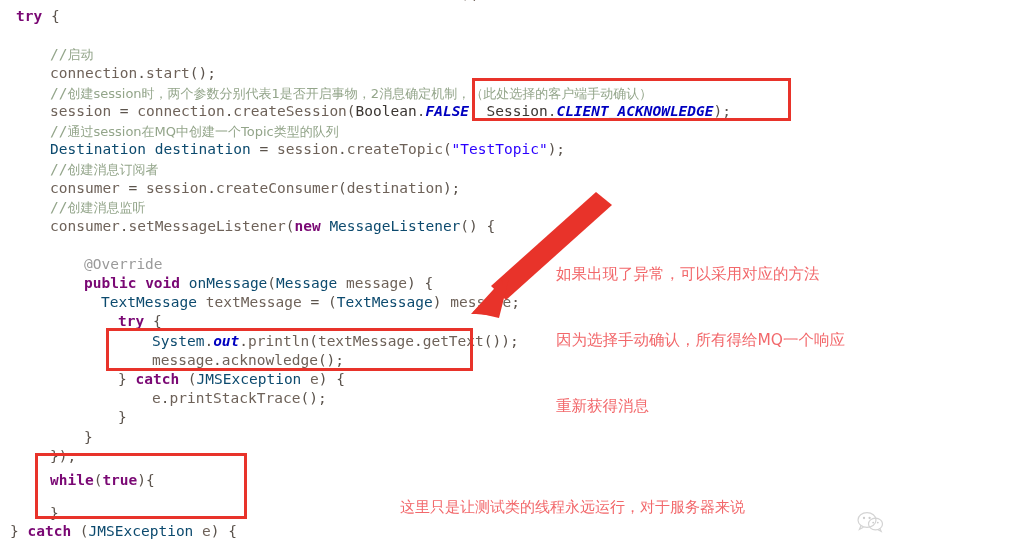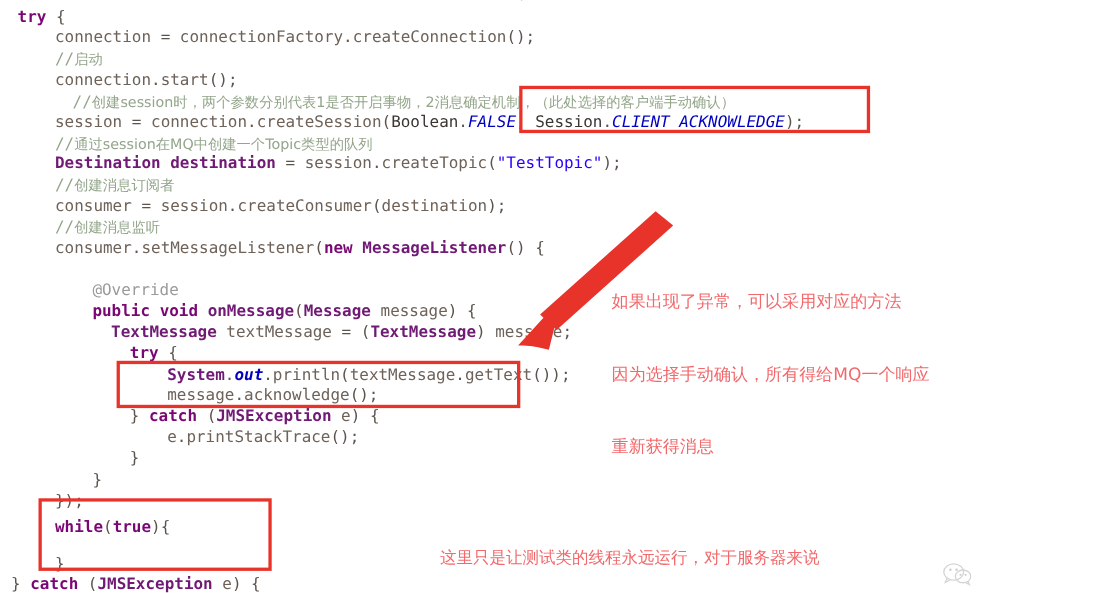--- a/index.html
+++ b/index.html
@@ -33,26 +33,26 @@
     line-height: 24.6px;
   }
   .code-line {
     position: absolute;
     left: 8px;
     white-space: pre;
     letter-spacing: 0px;
   }
   .tok-kw2     { color: #7a0874; font-weight: bold; }
   .tok-id      { color: #6e6259; }
-  .tok-plain   { color: #701a75; font-weight: bold; }
+  .tok-plain   { color: #0c4a6e; }
   .tok-type    { color: #3b3632; }
   .tok-cmt     { color: #93a58a; }
   .tok-str     { color: #2a00ff; }
   .tok-static  { color: #0000c0; font-weight: bold; font-style: italic; }
-  .tok-const   { color: #0000c0; font-weight: normal; font-style: italic; text-align: right; }
+  .tok-const   { color: #0000c0; font-weight: bold; font-style: italic; text-align: right; }
   .tok-punct   { color: #5b534c; }
   .tok-ann     { color: #9a9a9a; }
 
   .cn { font-family: "DejaVu Sans", "Liberation Sans", sans-serif; font-size: 13px; }
 
   
   .clip-top {
     position: absolute;
     left: 8px;
     top: -18px;
@@ -115,27 +115,26 @@
 <body>
 
 <div id="root">
 
   <div class="code-area">
 
     <div class="clip-top">                                                    );</div>
 
     <div class="code-line" style="top:4px; left:16px;"><span class="tok-kw2">try</span><span class="tok-punct"> {</span></div>
 
-    <div class="code-line" style="top:22px; left:50px;"><span class="tok-id">connection</span><span class="tok-punct"> = </span><span class="tok-id">connectionFactory</span><span class="tok-punct">.</span><span class="tok-id">createConnection</span><span class="tok-punct">();</span></div>
 
     <div class="code-line" style="top:42px; left:50px;"><span class="tok-cmt">//</span><span class="tok-cmt cn">启动</span></div>
 
     <div class="code-line" style="top:61px; left:50px;"><span class="tok-id">connection</span><span class="tok-punct">.</span><span class="tok-id">start</span><span class="tok-punct">();</span></div>
 
-    <div class="code-line" style="top:81px; left:66px;"><span class="tok-cmt">//</span><span class="tok-cmt cn">创建session时，两个参数分别代表1是否开启事物，2消息确定机制，（此处选择的客户端手动确认）</span></div>
+    <div class="code-line" style="top:81px; left:50px;"><span class="tok-cmt">//</span><span class="tok-cmt cn">创建session时，两个参数分别代表1是否开启事物，2消息确定机制，（此处选择的客户端手动确认）</span></div>
 
     <div class="code-line" style="top:99px; left:50px;"><span class="tok-id">session</span><span class="tok-punct"> = </span><span class="tok-id">connection</span><span class="tok-punct">.</span><span class="tok-id">createSession</span><span class="tok-punct">(</span><span class="tok-type">Boolean</span><span class="tok-punct">.</span><span class="tok-const">FALSE</span><span class="tok-punct">, </span><span class="tok-type">Session</span><span class="tok-punct">.</span><span class="tok-const">CLIENT_ACKNOWLEDGE</span><span class="tok-punct">);</span></div>
 
     <div class="code-line" style="top:119px; left:50px;"><span class="tok-cmt">//</span><span class="tok-cmt cn">通过session在MQ中创建一个Topic类型的队列</span></div>
 
     <div class="code-line" style="top:137px; left:50px;"><span class="tok-plain">Destination destination</span><span class="tok-punct"> = </span><span class="tok-id">session</span><span class="tok-punct">.</span><span class="tok-id">createTopic</span><span class="tok-punct">(</span><span class="tok-str">"TestTopic"</span><span class="tok-punct">);</span></div>
 
     <div class="code-line" style="top:157px; left:50px;"><span class="tok-cmt">//</span><span class="tok-cmt cn">创建消息订阅者</span></div>
 
     <div class="code-line" style="top:195px; left:50px;"><span class="tok-cmt">//</span><span class="tok-cmt cn">创建消息监听</span></div>

